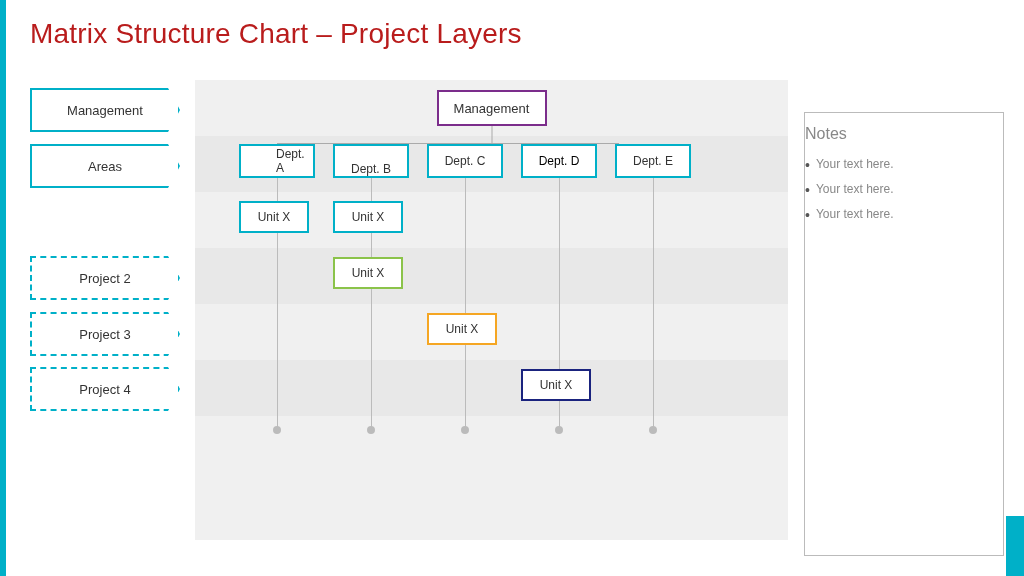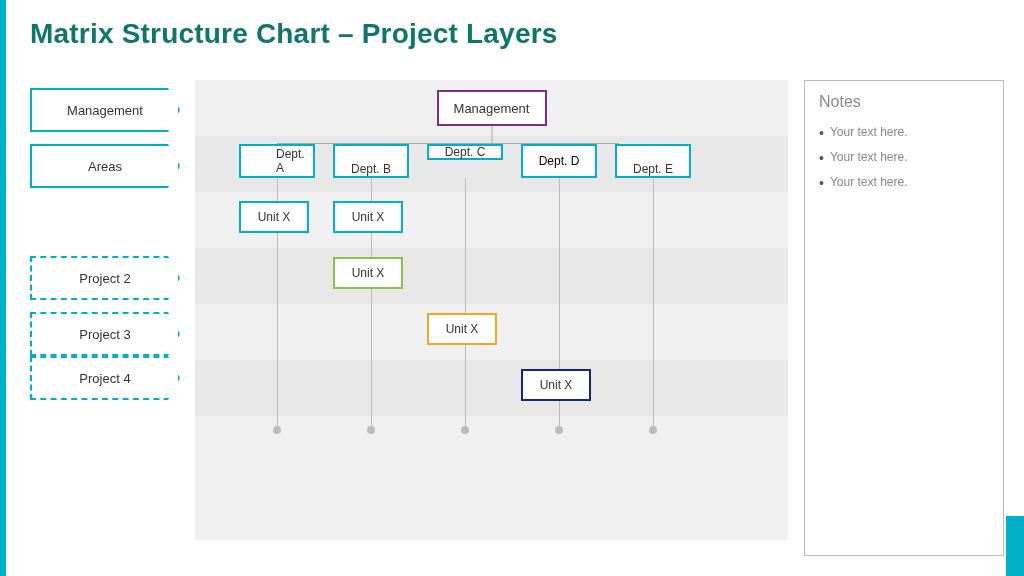--- a/index.html
+++ b/index.html
@@ -30,22 +30,22 @@
       width: 18px;
       height: 60px;
       background: #00b0c8;
     }
 
     .page-title {
       position: absolute;
       top: 18px;
       left: 30px;
       font-size: 28px;
-      font-weight: 700;
-      color: #0f766e;
+      font-weight: 400;
+      color: #b91c1c;
       letter-spacing: 0.2px;
     }
 
     
     .main-container {
       position: absolute;
       top: 80px;
       left: 20px;
       right: 20px;
       bottom: 20px;
@@ -74,22 +74,23 @@
       font-size: 13px;
       color: #333;
       font-weight: 400;
     }
 
     
     .notes-panel {
       width: 200px;
       border: 1px solid #bbb;
       background: #fff;
-      padding: 12px 14px;
+      padding: 12px 0;
       flex-shrink: 0;
+      margin-top: 32px;
     }
 
     .notes-title {
       font-size: 16px;
       color: #888;
       font-weight: 400;
       margin-bottom: 14px;
     }
 
     .notes-list {
@@ -152,21 +153,21 @@
 
 
       <div class="row-label" style="top: 176px; border-color: #00b0c8; clip-path: polygon(0 0, 92% 0, 100% 50%, 92% 100%, 0 100%); border-style: dashed;">
         <span>Project 2</span>
       </div>
 
       <div class="row-label" style="top: 232px; border-color: #00b0c8; clip-path: polygon(0 0, 92% 0, 100% 50%, 92% 100%, 0 100%); border-style: dashed;">
         <span>Project 3</span>
       </div>
 
-      <div class="row-label" style="top: 276px; border-color: #00b0c8; clip-path: polygon(0 0, 92% 0, 100% 50%, 92% 100%, 0 100%); border-style: dashed;">
+      <div class="row-label" style="top: 287px; border-color: #00b0c8; clip-path: polygon(0 0, 92% 0, 100% 50%, 92% 100%, 0 100%); border-style: dashed;">
         <span>Project 4</span>
       </div>
     </div>
 
     <div class="chart-inner" style="background:#f0f0f0;">
 
       <div style="position:absolute;top:0;left:0;right:0;height:56px;background:#f0f0f0;"></div>
       <div style="position:absolute;top:56px;left:0;right:0;height:56px;background:#e8e8e8;"></div>
       <div style="position:absolute;top:112px;left:0;right:0;height:56px;background:#f0f0f0;"></div>
       <div style="position:absolute;top:168px;left:0;right:0;height:56px;background:#e8e8e8;"></div>
@@ -183,29 +184,29 @@
       <div style="position:absolute;top:63px;left:82px;width:342px;height:1px;background:#aaa;"></div>
 
       <div style="position:absolute;top:64px;left:44px;width:76px;height:34px;border:2px solid #00b0c8;background:#fff;display:flex;align-items:center;justify-content:center;font-size:12px;color:#333;padding-left:35px;">
         <span>Dept. A</span>
       </div>
 
       <div style="position:absolute;top:64px;left:138px;width:76px;height:34px;border:2px solid #00b0c8;background:#fff;display:flex;align-items:flex-end;justify-content:center;font-size:12px;color:#333;">
         <span>Dept. B</span>
       </div>
 
-      <div style="position:absolute;top:64px;left:232px;width:76px;height:16px;border:2px solid #00b0c8;background:#fff;display:flex;align-items:center;justify-content:center;font-size:12px;color:#333;">
+      <div style="position:absolute;top:64px;left:232px;width:76px;height:34px;border:2px solid #00b0c8;background:#fff;display:flex;align-items:center;justify-content:center;font-size:12px;color:#333;">
         <span>Dept. C</span>
       </div>
 
       <div style="position:absolute;top:64px;left:326px;width:76px;height:34px;border:2px solid #00b0c8;background:#fff;display:flex;align-items:center;justify-content:center;font-size:12px;color:#000000;">
         <span>Dept. D</span>
       </div>
 
-      <div style="position:absolute;top:64px;left:420px;width:76px;height:34px;border:2px solid #00b0c8;background:#fff;display:flex;align-items:flex-end;justify-content:center;font-size:12px;color:#333;">
+      <div style="position:absolute;top:64px;left:420px;width:76px;height:34px;border:2px solid #00b0c8;background:#fff;display:flex;align-items:center;justify-content:center;font-size:12px;color:#333;">
         <span>Dept. E</span>
       </div>
 
       <div style="position:absolute;top:98px;left:82px;width:1px;height:252px;background:#bbb;"></div>
 
       <div style="position:absolute;top:98px;left:176px;width:1px;height:252px;background:#bbb;"></div>
 
       <div style="position:absolute;top:98px;left:270px;width:1px;height:252px;background:#bbb;"></div>
 
       <div style="position:absolute;top:98px;left:364px;width:1px;height:252px;background:#bbb;"></div>

